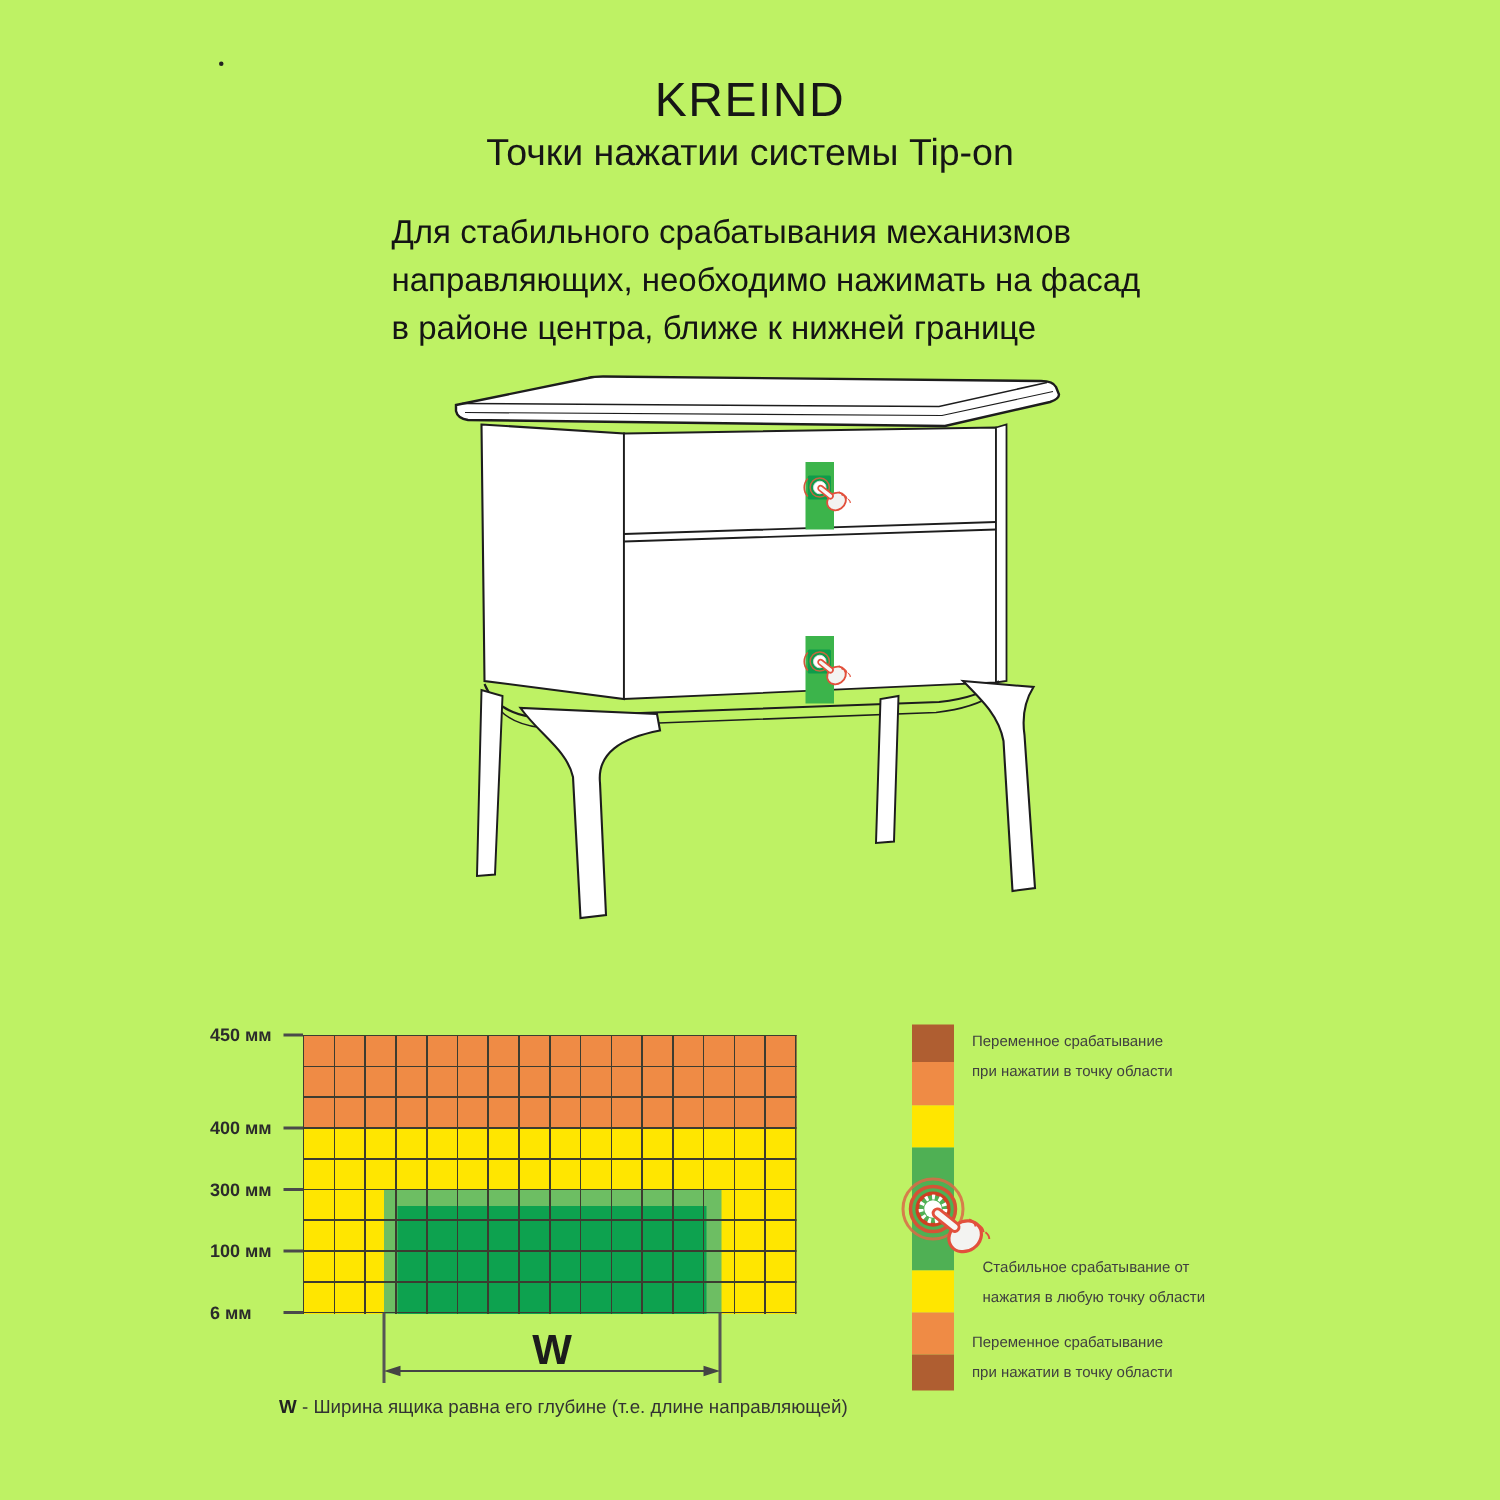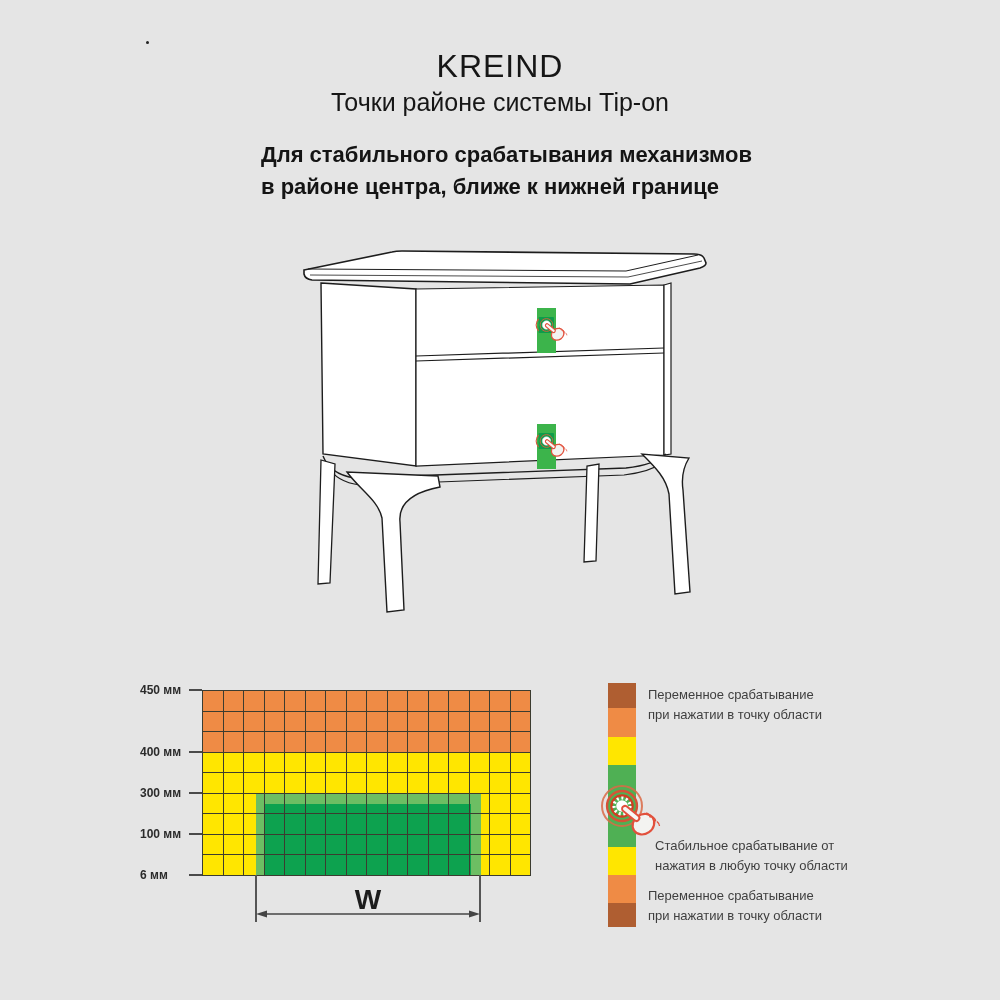--- a/index.html
+++ b/index.html
@@ -1,24 +1,24 @@
 <!DOCTYPE html>
 <html><head>
 <meta charset="utf-8">
 <style>
   html,body{margin:0;padding:0;background:#fff;}
-  #page{position:relative;width:1000px;height:1000px;background:#e5e5e5;overflow:hidden;
+  #page{position:relative;width:1000px;height:1000px;background:#bef264;overflow:hidden;
         font-family:"Liberation Sans","DejaVu Sans",sans-serif;color:#111;}
   .abs{position:absolute;}
 
   
   .artifact-dot{left:146px;top:41px;width:3px;height:3px;background:#222;border-radius:50%;}
   .brand{left:0;top:48px;width:1000px;text-align:center;font-size:32px;letter-spacing:1px;color:#161616;}
   .subtitle{left:0;top:88px;width:1000px;text-align:center;font-size:25px;color:#161616;}
-  .desc{left:261px;top:139px;font-size:22px;line-height:32px;color:#141414;font-weight:bold;}
+  .desc{left:261px;top:139px;font-size:22px;line-height:32px;color:#141414;}
 
   
   .furniture{left:290px;top:242px;width:424px;height:392px;}
 
   
   .grid-wrap{left:202px;top:690px;width:329px;height:185.5px;}
   .zone{position:absolute;}
   .zone-orange{left:0;top:0;width:329px;height:61.5px;background:#EF8B45;}
   .zone-yellow{left:0;top:61.5px;width:329px;height:124px;background:#FFE600;}
   .zone-green-outer{left:53.5px;top:102.5px;width:225px;height:83px;background:#6DBE63;}
@@ -45,35 +45,36 @@
   .w-caption b{font-weight:700;color:#222;}
 
   
   .legend-bar{left:608px;top:683px;width:28px;height:244px;display:flex;flex-direction:column;}
   .seg{width:28px;}
   .seg1{height:25px;background:#AF5E31}.seg2{height:29px;background:#EF8B45}
   .seg3{height:28px;background:#FFE600}.seg4{height:82px;background:#4FB054}
   .seg5{height:28px;background:#FFE600}.seg6{height:28px;background:#EF8B45}
   .seg7{height:24px;background:#AF5E31}
   .legend-touch{left:586px;top:764px;width:92px;height:92px;}
-  .legend-item{position:absolute;font-size:13px;line-height:19.5px;color:#3f3f3f;}
+  .legend-item{position:absolute;font-size:10px;line-height:19.5px;color:#3f3f3f;}
   .li-1{left:648px;top:685px}.li-2{left:655px;top:836px}.li-3{left:648px;top:886px}
 </style>
 </head>
 <body>
 
 <div id="page">
 
   <div class="abs artifact-dot"></div>
 
   <div class="abs brand">KREIND</div>
-  <div class="abs subtitle">Точки районе системы Tip-on</div>
+  <div class="abs subtitle">Точки нажатии системы Tip-on</div>
 
   <div class="abs desc">
     <div>Для стабильного срабатывания механизмов</div>
+    <div>направляющих, необходимо нажимать на фасад</div>
     <div>в районе центра, ближе к нижней границе</div>
   </div>
 
   <div class="abs furniture">
     <svg width="424" height="392" viewBox="0 0 424 392">
       <defs>
         <g id="hand">
           <ellipse cx="18" cy="15" rx="10.5" ry="9" transform="rotate(-35 18 15)" fill="#F3F3F1" stroke="#E2503C" stroke-width="2"></ellipse>
           <rect x="-1.5" y="-2.7" width="19" height="5.4" rx="2.7" transform="rotate(39)" fill="#F7F7F5" stroke="#E2503C" stroke-width="1.8"></rect>
           <path d="M20.5,4.5 q3.2,1.2 4,4.4 M26,8 q3,1.4 3.4,4.4 M30.5,12.5 q2.4,1.8 2.4,4.2" fill="none" stroke="#E2503C" stroke-width="1.2"></path>
@@ -139,20 +140,21 @@
   <div class="abs wline wline-l"></div>
   <div class="abs wline wline-r"></div>
   <div class="abs w-label">W</div>
   <div class="abs w-arrow">
     <svg width="226" height="16" viewBox="0 0 226 16">
       <line x1="5" y1="8" x2="221" y2="8" stroke="#444" stroke-width="1.3"></line>
       <polygon points="1,8 12,4.5 12,11.5" fill="#444"></polygon>
       <polygon points="225,8 214,4.5 214,11.5" fill="#444"></polygon>
     </svg>
   </div>
+  <div class="abs w-caption"><b>W</b><span> - Ширина ящика равна его глубине (т.е. длине направляющей)</span></div>
 
   <div class="abs legend-bar">
     <div class="seg seg1"></div>
     <div class="seg seg2"></div>
     <div class="seg seg3"></div>
     <div class="seg seg4"></div>
     <div class="seg seg5"></div>
     <div class="seg seg6"></div>
     <div class="seg seg7"></div>
   </div>

